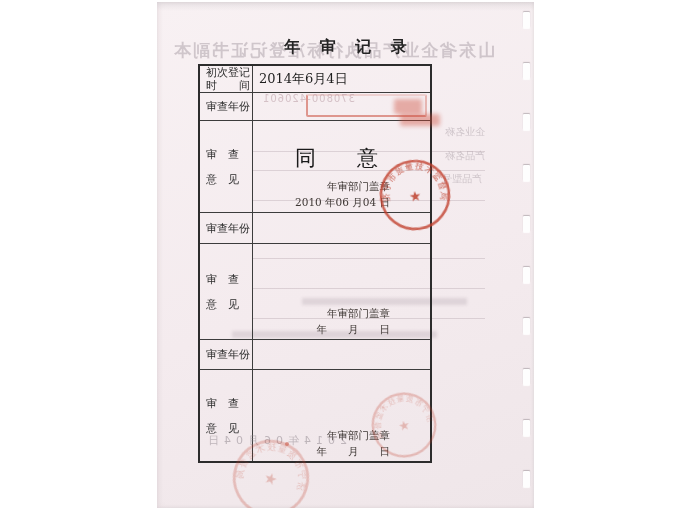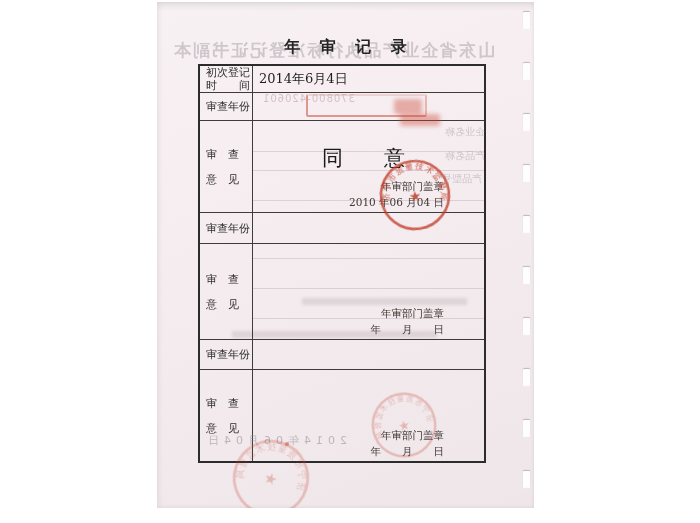--- a/index.html
+++ b/index.html
@@ -10,21 +10,21 @@
          box-shadow:inset 2px 0 5px rgba(180,170,175,0.22), inset -1px 0 3px rgba(180,170,175,0.18);}
   .paper::before{content:"";position:absolute;top:0;left:0;right:0;height:9px;
          background:linear-gradient(180deg,rgba(188,183,188,0.28),rgba(188,183,188,0));}
   
   .hole{position:absolute;left:366px;width:7px;height:16px;background:#fefefe;border-radius:1px;
         box-shadow:0 -1px 1px rgba(150,140,145,0.55),0 1px 1px rgba(255,255,255,0.9);z-index:4;}
   
   .title{position:absolute;left:41px;top:35px;width:288px;text-align:center;font-size:16px;
          font-weight:bold;letter-spacing:7px;padding-left:7px;color:#242424;z-index:3;white-space:nowrap;}
   
-  .tbl{position:absolute;left:41px;top:62px;width:288px;height:399px;border:2px solid #2c2c2c;
+  .tbl{position:absolute;left:41px;top:62px;width:234px;height:399px;border:2px solid #2c2c2c;
        box-sizing:border-box;display:flex;flex-direction:column;z-index:2;}
   .row{display:flex;border-bottom:1px solid #3c3c3c;position:relative;box-sizing:border-box;}
   .row:last-child{border-bottom:none;flex:1;}
   .h-a{height:27px;} .h-b{height:28px;} .h-c{height:92px;} .h-d{height:31px;} .h-e{height:96px;} .h-f{height:30px;}
   .lc{width:53px;border-right:1px solid #3c3c3c;box-sizing:border-box;display:flex;flex-direction:column;
       justify-content:center;padding-left:6px;font-size:11px;color:#2d2d2d;
       font-family:"DejaVu Serif","Liberation Serif",serif;line-height:13px;}
   .lc.op{gap:12px;}
   .cc{flex:1;position:relative;font-family:"DejaVu Serif","Liberation Serif",serif;}
   .v-initial{position:absolute;left:6px;top:4px;font-size:13px;color:#1e1e1e;white-space:nowrap;}

